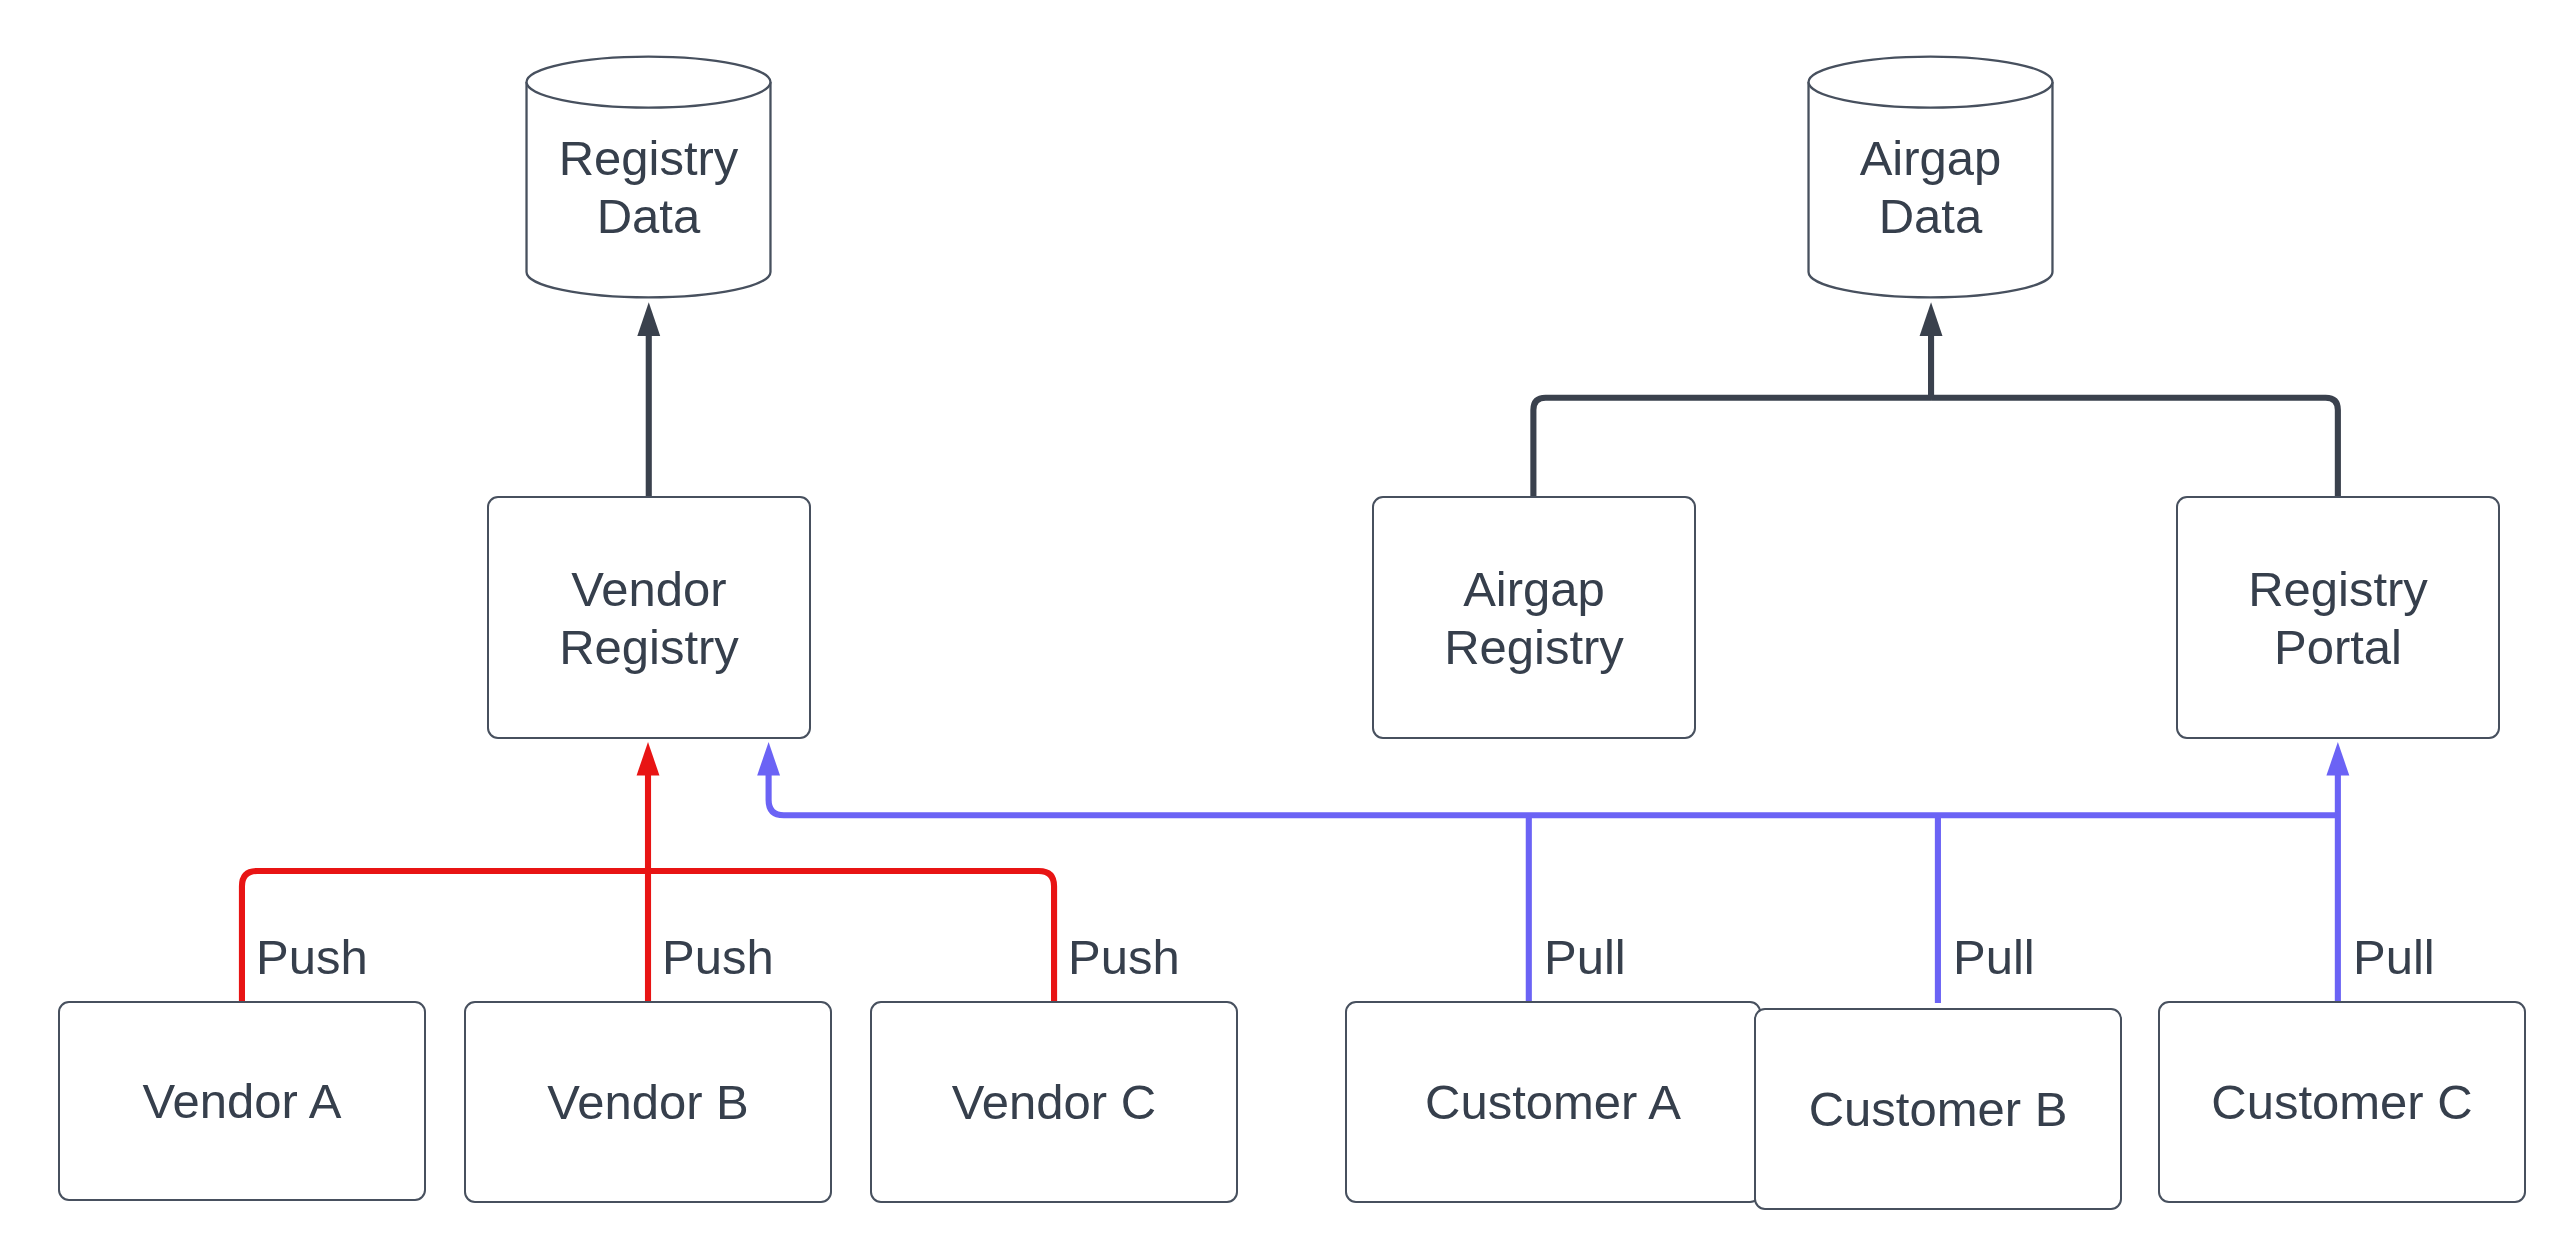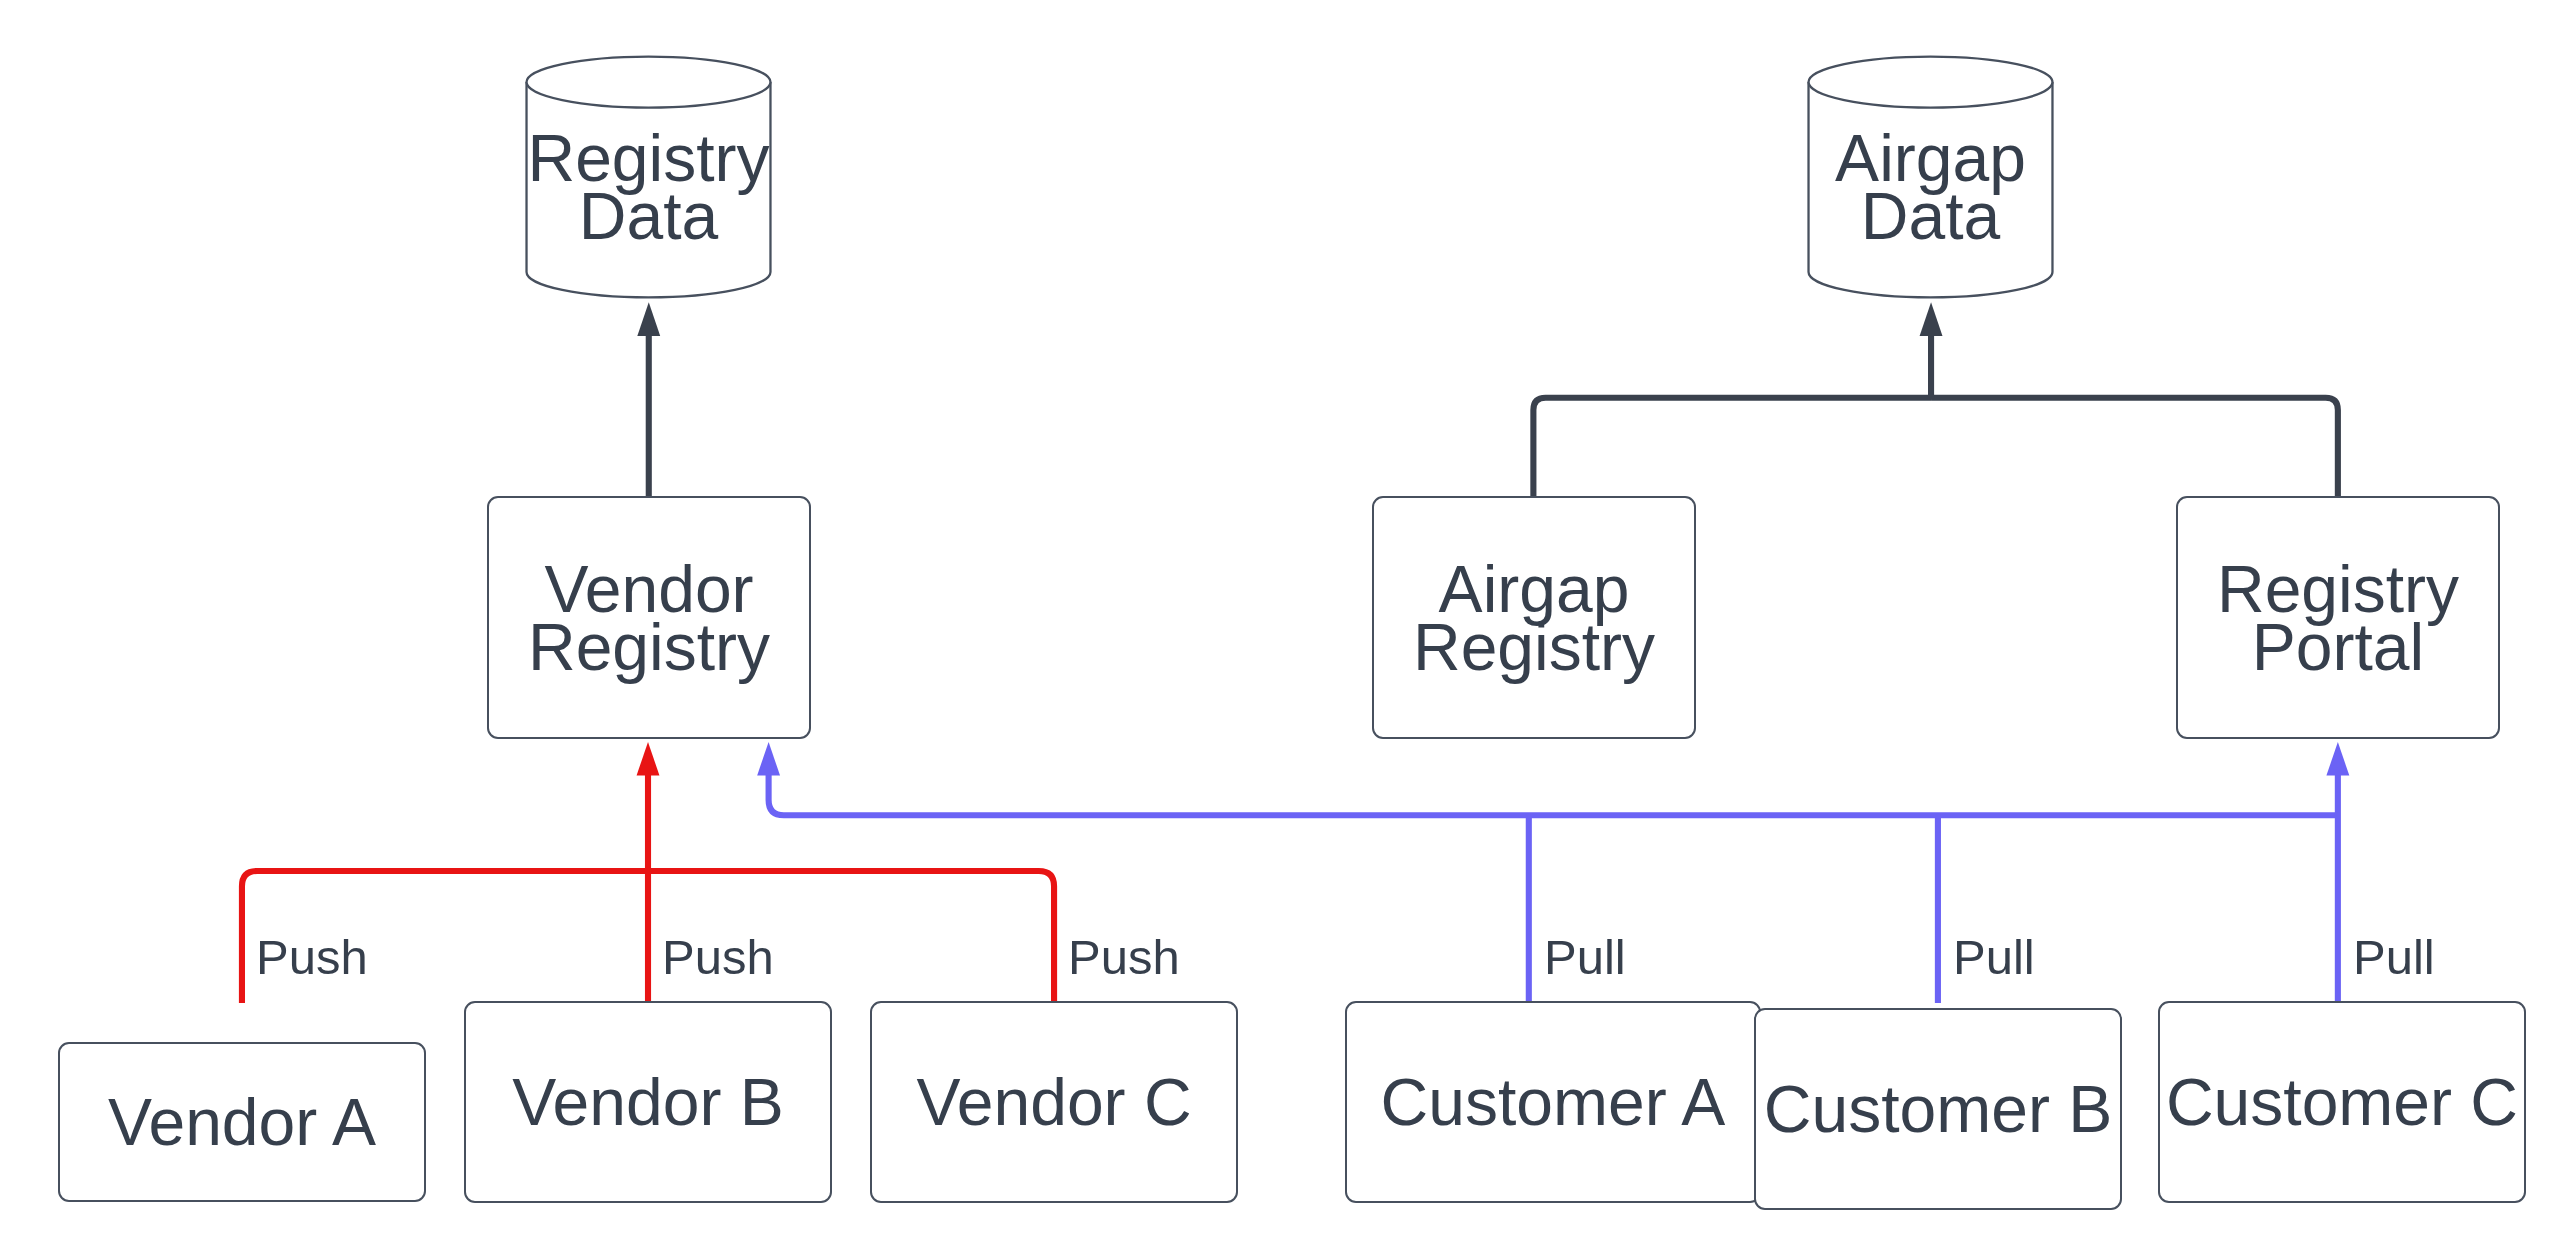--- a/index.html
+++ b/index.html
@@ -15,21 +15,21 @@
   }
   svg.edges{position:absolute;left:0;top:0;width:2576px;height:1258px;}
   .edge-flow{stroke:var(--flow);stroke-width:8;fill:none;}
   .edge-push{stroke:var(--push);stroke-width:8;fill:none;}
   .edge-pull{stroke:var(--pull);stroke-width:8;fill:none;}
   .arrow-flow{fill:var(--flow);stroke:none;}
   .arrow-push{fill:var(--push);stroke:none;}
   .arrow-pull{fill:var(--pull);stroke:none;}
   .node{
     position:absolute;display:flex;align-items:center;justify-content:center;
-    text-align:center;font-size:66px;line-height:58px;color:var(--text);
+    text-align:center;font-size:49px;line-height:58px;color:var(--text);
     box-sizing:border-box;
   }
   .box{background:#fff;border:2.3px solid var(--border);border-radius:11px;}
   .cyl{background:transparent;}
   .cyl > svg{position:absolute;left:0;top:0;}
   .cyl .lbl{position:relative;padding-top:20px;}
   .edge-label{
     position:absolute;font-size:49px;line-height:49px;color:var(--text);
     white-space:nowrap;background:var(--bg);
   }
@@ -80,21 +80,21 @@
   <div class="node box" style="left:487px;top:496px;width:324px;height:243px;">
     <div><span>Vendor</span><br><span>Registry</span></div>
   </div>
   <div class="node box" style="left:1372px;top:496px;width:324px;height:243px;">
     <div><span>Airgap</span><br><span>Registry</span></div>
   </div>
   <div class="node box" style="left:2176px;top:496px;width:324px;height:243px;">
     <div><span>Registry</span><br><span>Portal</span></div>
   </div>
 
-  <div class="node box" style="left:58px;top:1042px;width:368px;height:160px;">
+  <div class="node box" style="left:58px;top:1001px;width:368px;height:200px;">
     <div>Vendor A</div>
   </div>
   <div class="node box" style="left:464px;top:1001px;width:368px;height:202px;">
     <div>Vendor B</div>
   </div>
   <div class="node box" style="left:870px;top:1001px;width:368px;height:202px;">
     <div>Vendor C</div>
   </div>
 
   <div class="node box" style="left:1345px;top:1001px;width:416px;height:202px;">

